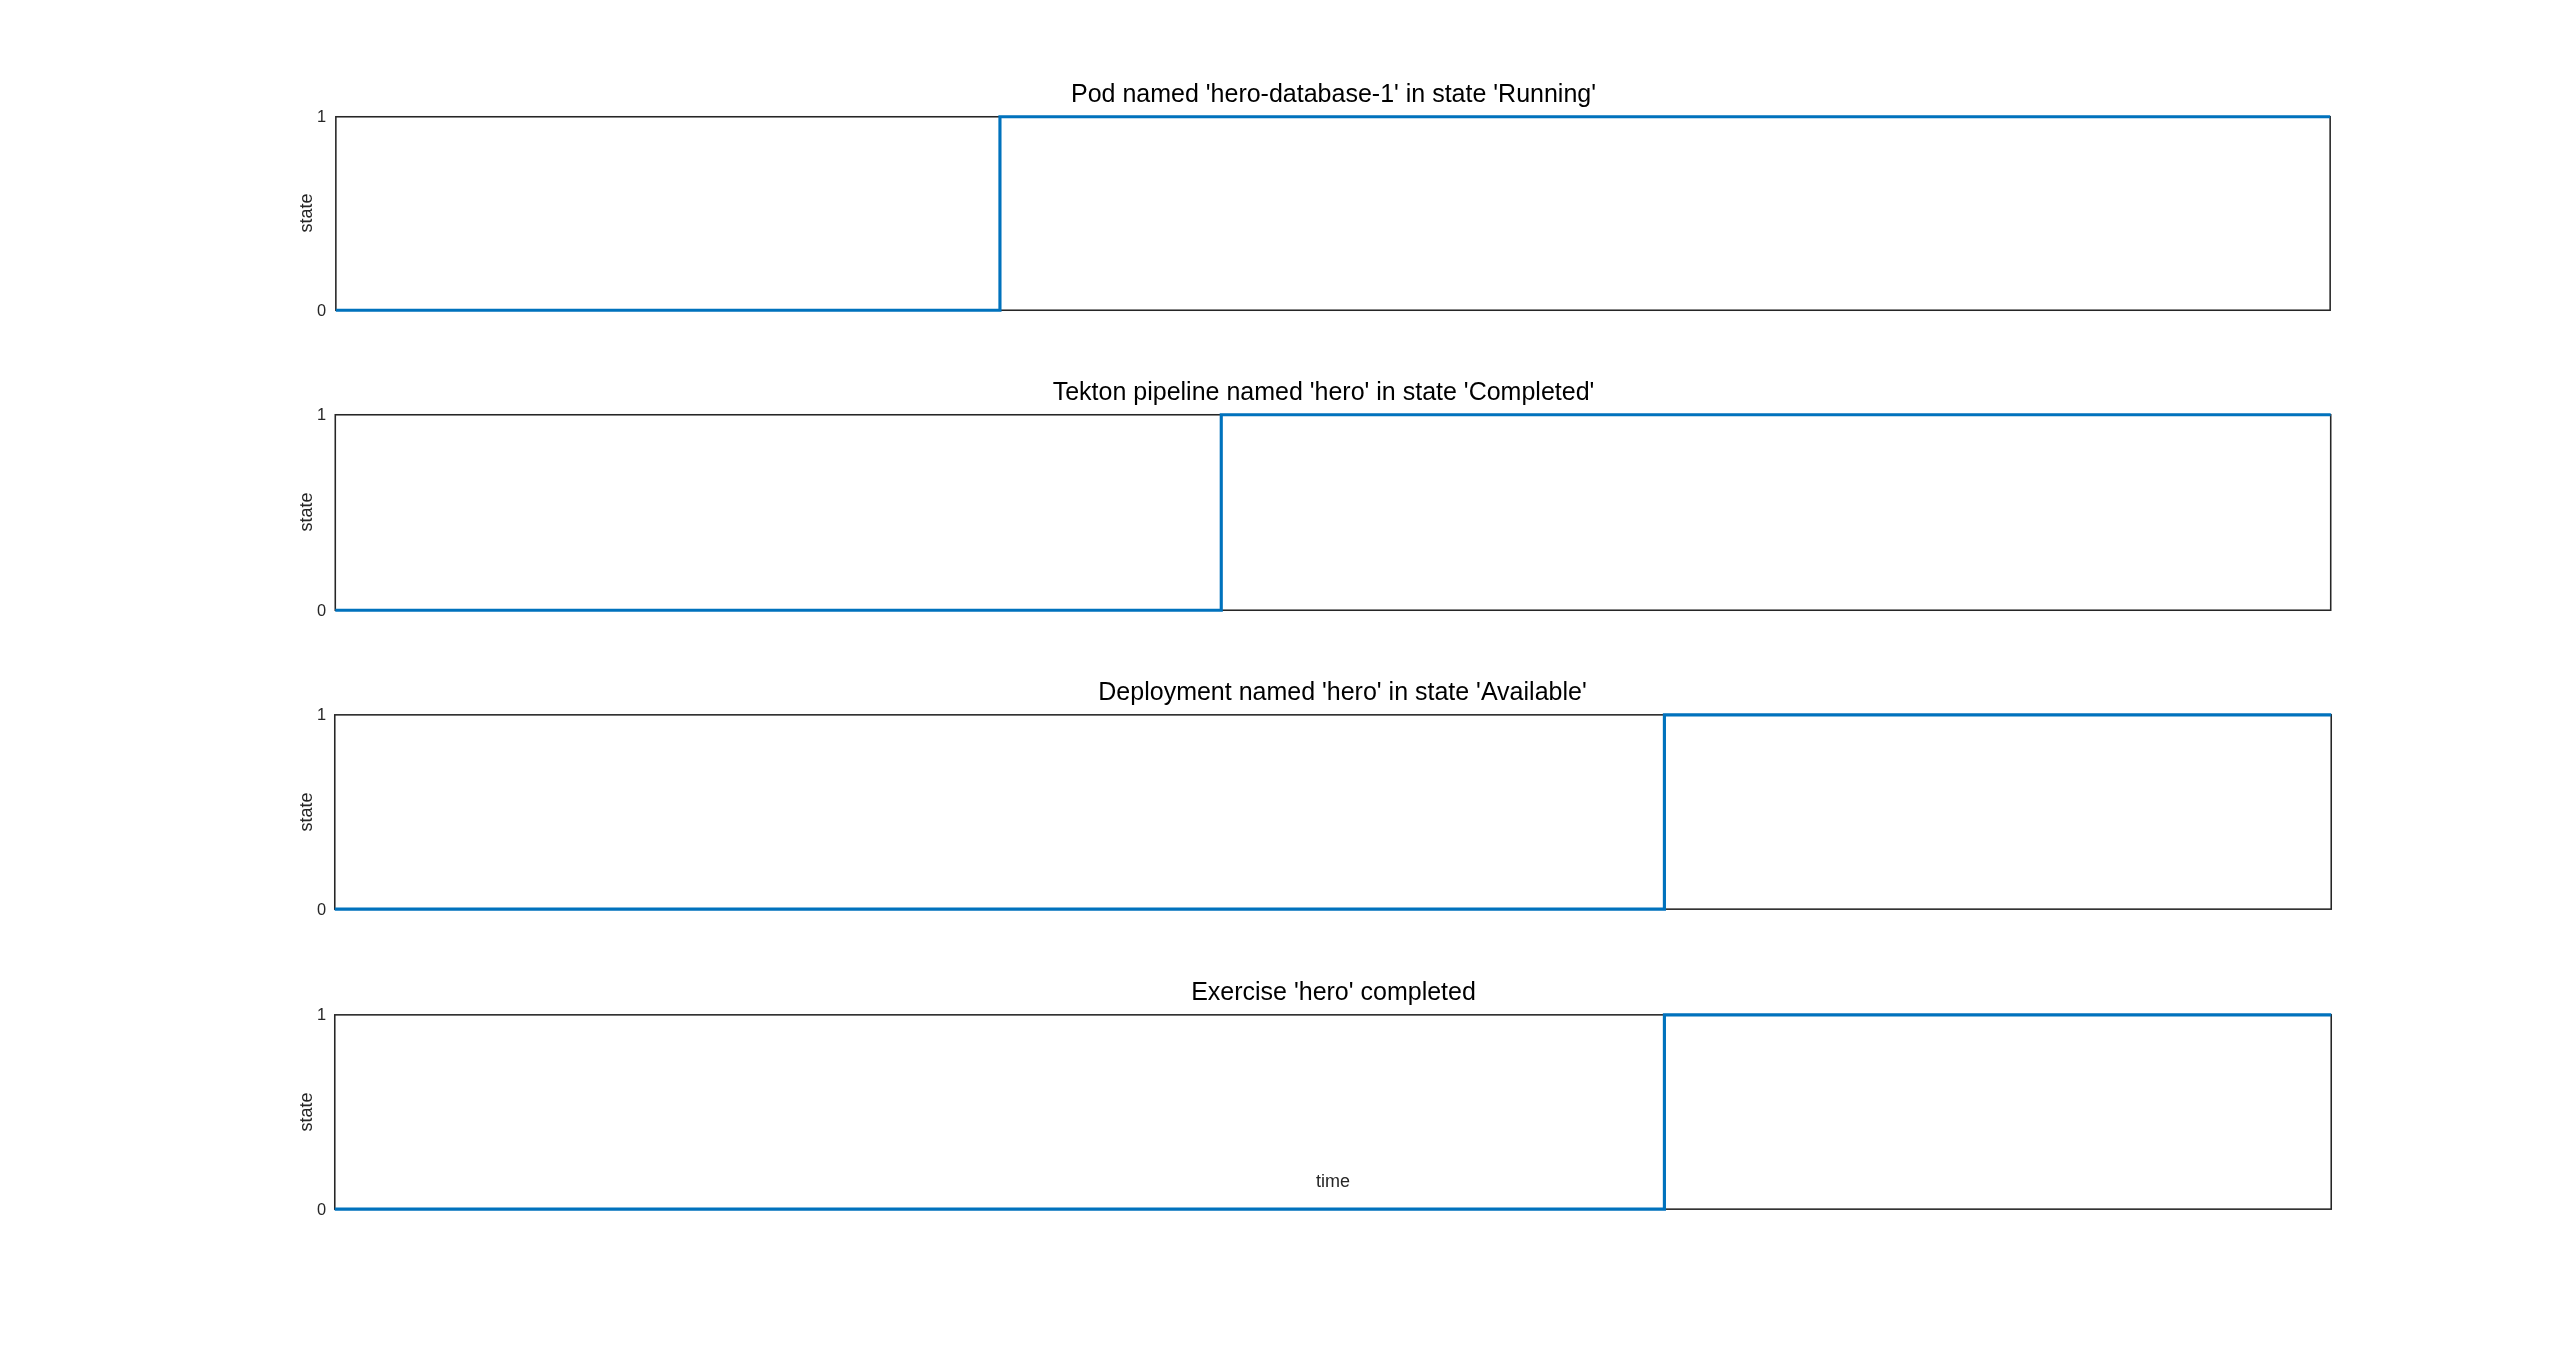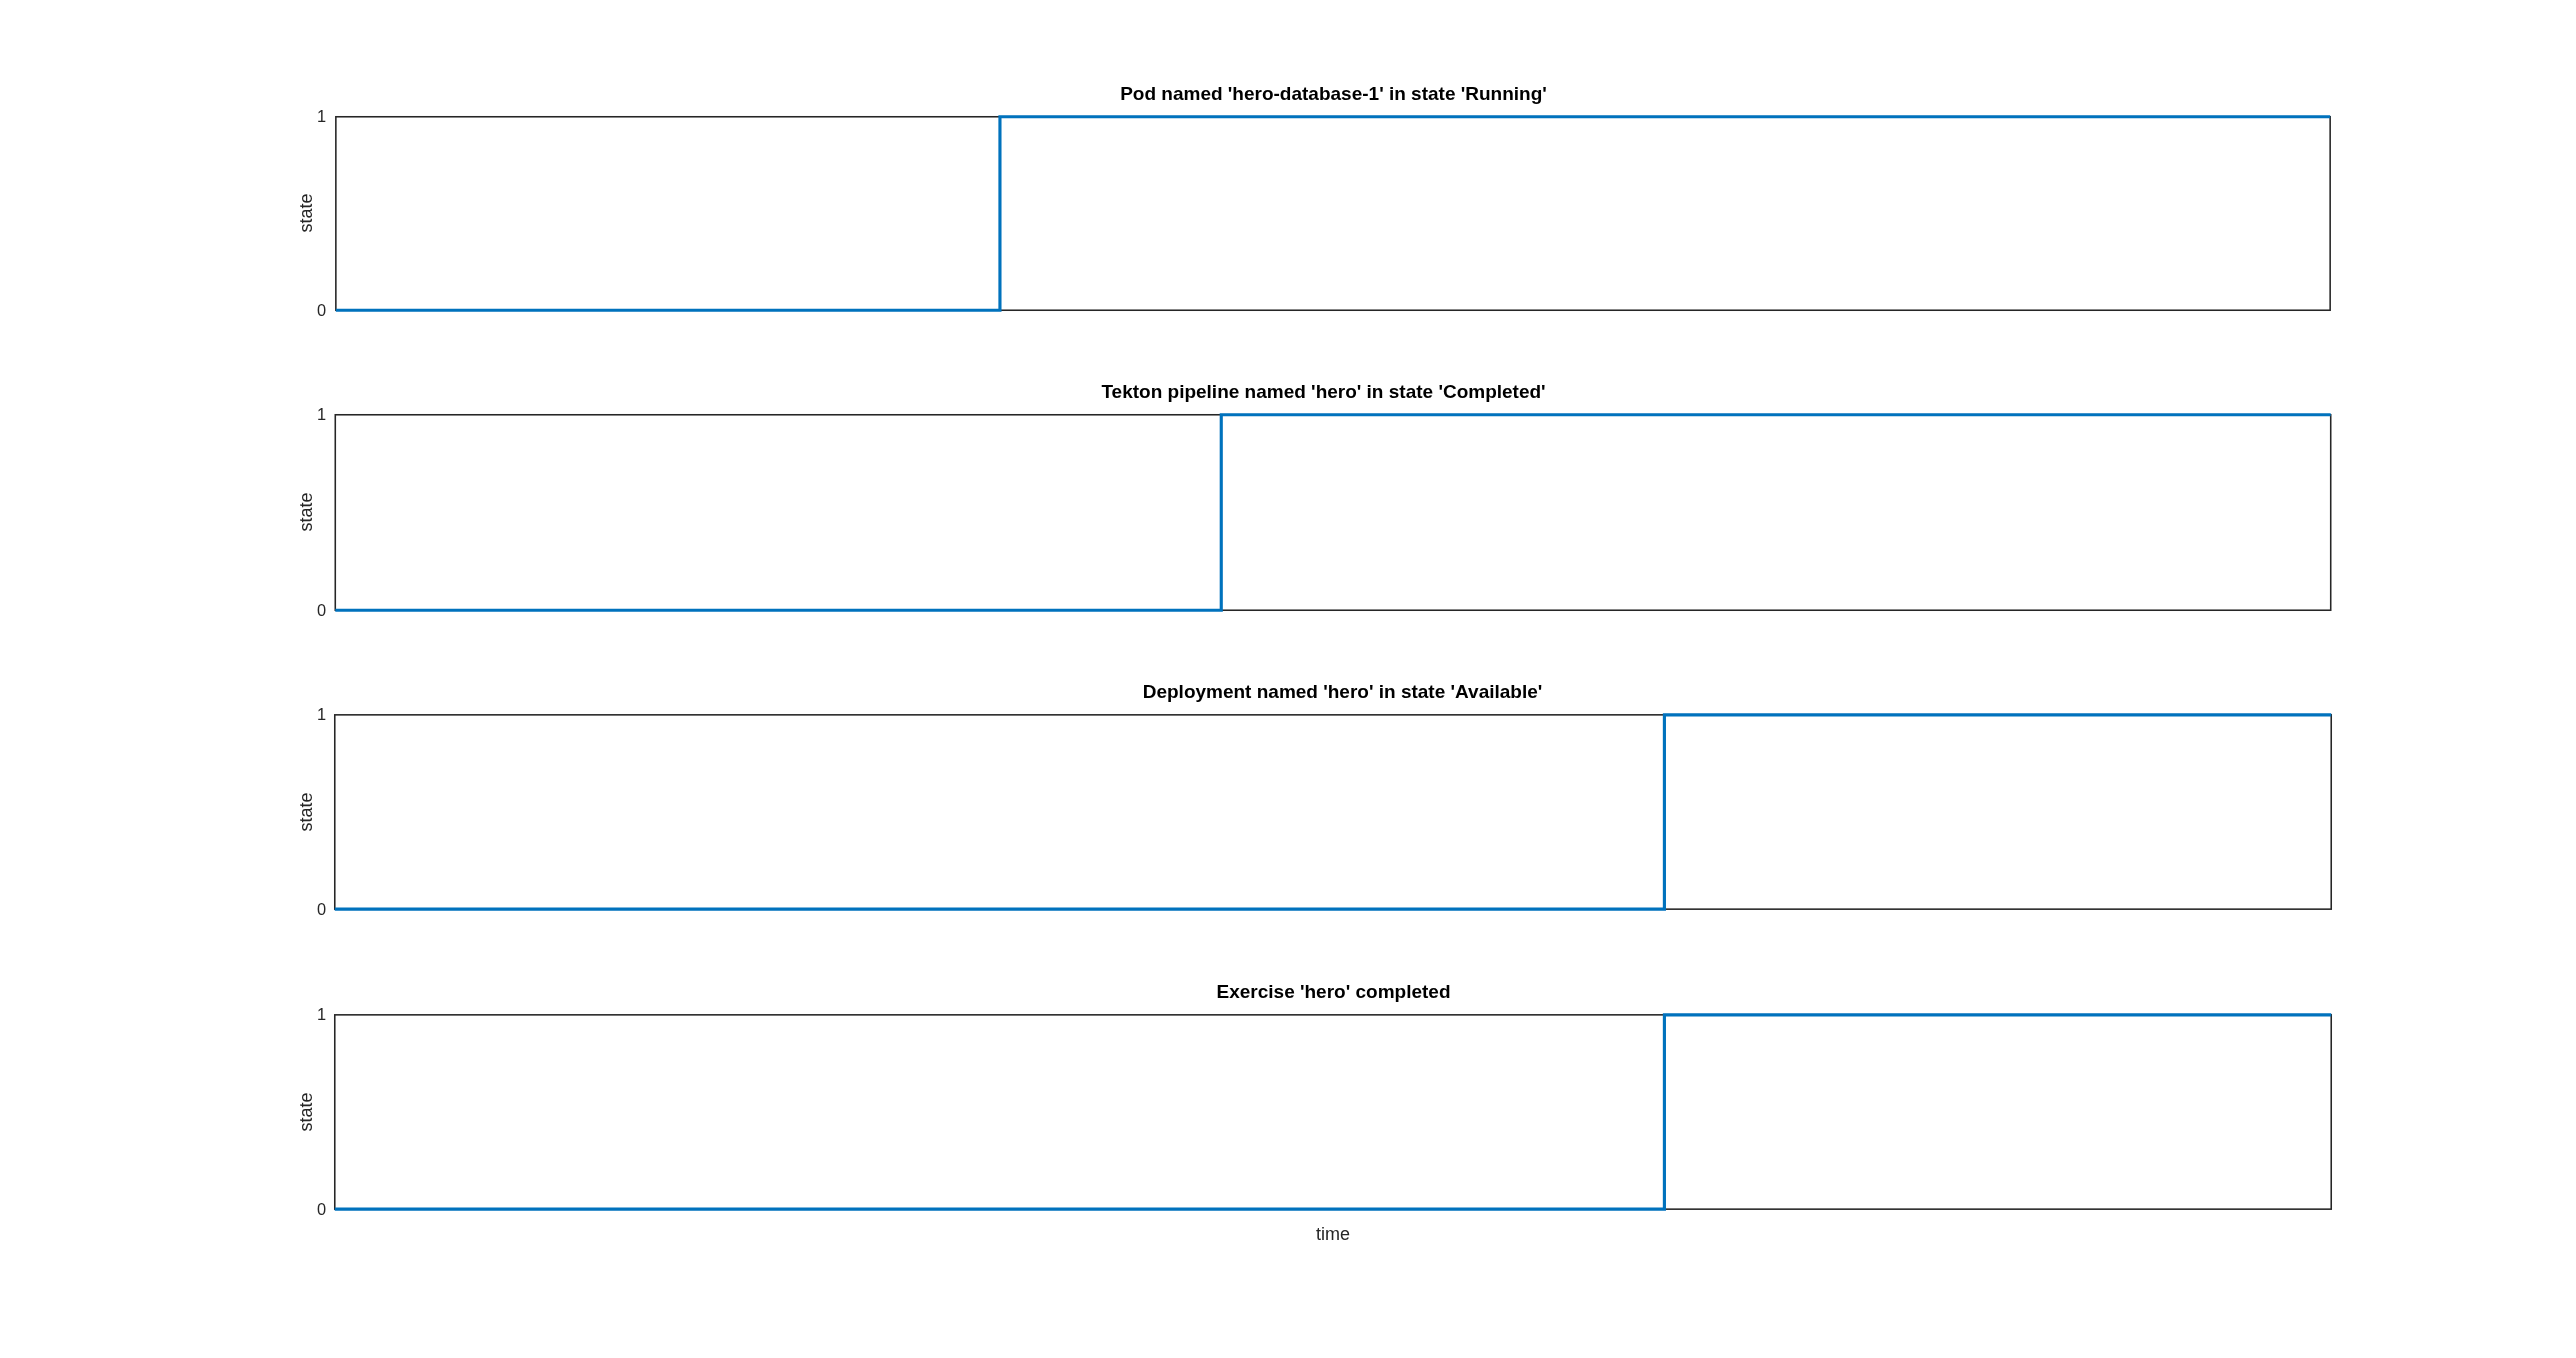--- a/index.html
+++ b/index.html
@@ -18,22 +18,22 @@
     position: absolute;
     left: 0;
     top: 0;
     width: 2576px;
     height: 1358px;
     background: #ffffff;
   }
   .chart-title {
     position: absolute;
     text-align: center;
-    font-size: 19px;
-    font-weight: bold;
+    font-size: 25px;
+    font-weight: normal;
     color: #000000;
     line-height: 25px;
     white-space: nowrap;
   }
   .plot-svg {
     position: absolute;
   }
   .ytick-label {
     position: absolute;
     font-size: 16.4px;
@@ -92,16 +92,16 @@
     </div>
     <div style="position: absolute; left: 0px; top: 0px;">
       <div class="chart-title" style="left: 335px; width: 1997px; top: 979px;">Exercise 'hero' completed</div>
       <svg class="plot-svg" width="2004" height="202" viewBox="-6 -6 3187 321" style="left: 331px; top: 1011px;">
         <rect x="0" y="0" width="3175" height="309" fill="none" stroke="#262626" stroke-width="2.5"></rect>
         <polyline points="0,309 2114.55,309 2114.55,0 3175,0" fill="none" stroke="#0072BD" stroke-width="5" stroke-linejoin="miter"></polyline>
       </svg>
       <div class="ytick-label" style="left: 288px; width: 38px; top: 1004px;">1</div>
       <div class="ytick-label" style="left: 288px; width: 38px; top: 1199px;">0</div>
       <div class="axis-ylabel" style="left: 306px; top: 1112px;">state</div>
-      <div class="axis-xlabel" style="left: 1333px; top: 1234px;">time</div>
+      <div class="axis-xlabel" style="left: 1333px; top: 1181px;">time</div>
     </div>
   </div>
 
 
 </body></html>

